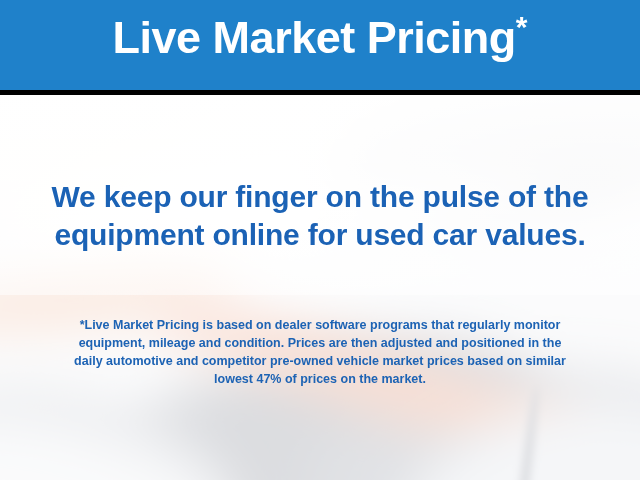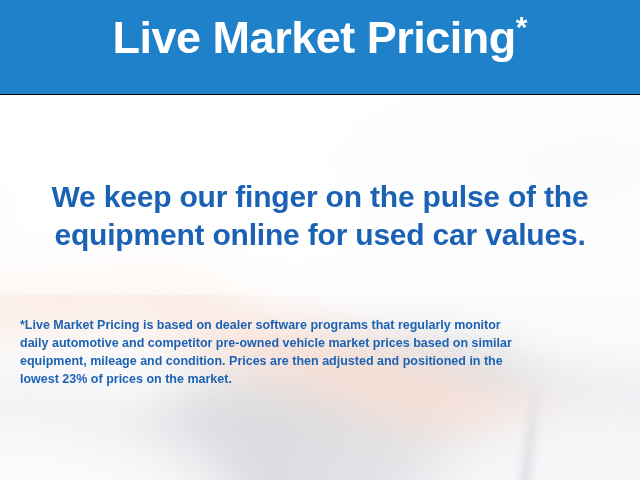--- a/index.html
+++ b/index.html
@@ -20,21 +20,21 @@
   }
 
   
   #banner {
     position: absolute;
     left: 0;
     top: 0;
     width: 640px;
     height: 95px;
     background: #1f81ca;
-    border-bottom: 1px solid #000000;
+    border-bottom: 5px solid #000000;
     box-sizing: border-box;
     z-index: 40;
   }
   #banner-title {
     position: absolute;
     left: 0;
     top: 12px;
     width: 640px;
     text-align: center;
     color: #ffffff;
@@ -214,20 +214,21 @@
   }
   #headline .hl-line {
     display: block;
     white-space: nowrap;
   }
   #disclaimer {
     position: absolute;
     left: 20px;
     top: 221px;
     width: 600px;
+    text-align: center;
     color: #1d63b4;
     font-size: 12.5px;
     font-weight: bold;
     line-height: 18px;
   }
   #disclaimer .dc-line {
     display: block;
     white-space: nowrap;
   }
 </style>
@@ -261,20 +262,20 @@
 
   <div id="copy">
 
     <div id="headline">
       <span class="hl-line">We keep our finger on the pulse of the</span>
       <span class="hl-line">equipment online for used car values.</span>
     </div>
 
     <div id="disclaimer">
       <span class="dc-line">*Live Market Pricing is based on dealer software programs that regularly monitor</span>
+      <span class="dc-line">equipment, mileage and condition. Prices are then adjusted and positioned in the</span>
       <span class="dc-line">daily automotive and competitor pre-owned vehicle market prices based on similar</span>
-      <span class="dc-line">equipment, mileage and condition. Prices are then adjusted and positioned in the</span>
-      <span class="dc-line">lowest 23% of prices on the market.</span>
+      <span class="dc-line">lowest 47% of prices on the market.</span>
     </div>
 
   </div>
 
 </div>
 
 </body></html>

